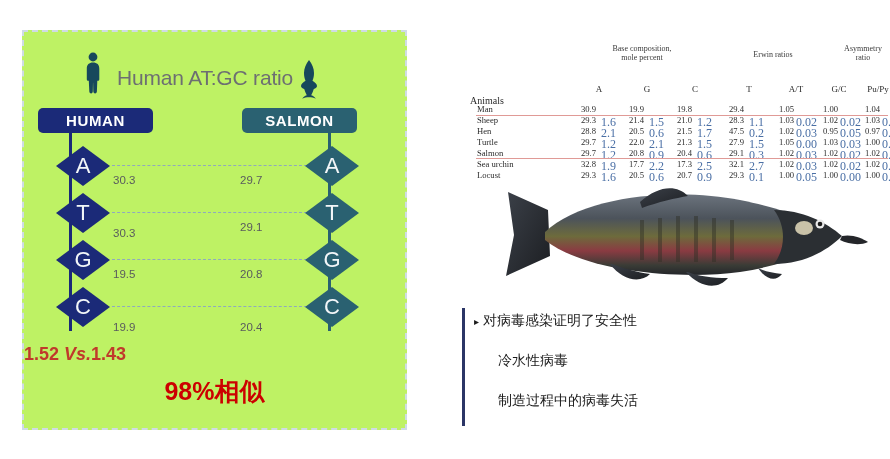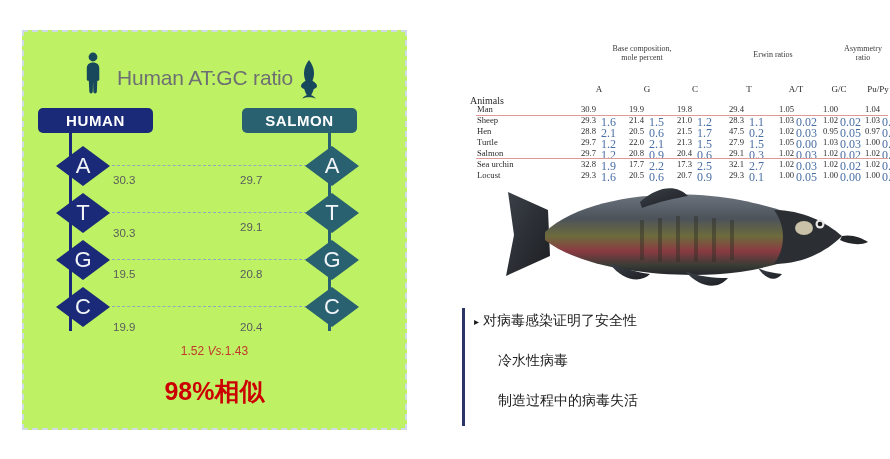--- a/index.html
+++ b/index.html
@@ -76,22 +76,21 @@
   .val{
     position:absolute;font-size:11.5px;color:#595b5e;
   }
   .val-left{left:89px;top:32px;}
   .val-right{left:216px;top:32px;}
   .val-left.low{top:38px;}
   .val-right.low{top:38px;}
 
   #vs-line{
     position:absolute;left:0;top:312px;width:100%;
-    text-align:center;
-    font-size:12px;color:#c0392b;font-weight:normal;
+    font-size:18px;color:#c0392b;font-weight:bold;
   }
   #vs-line .vs-em{font-style:italic;}
   #similarity-line{
     position:absolute;left:0;top:343px;width:100%;
     text-align:center;
     font-size:25px;color:#cc0000;font-weight:bold;
   }
 
   
   #right-panel{

